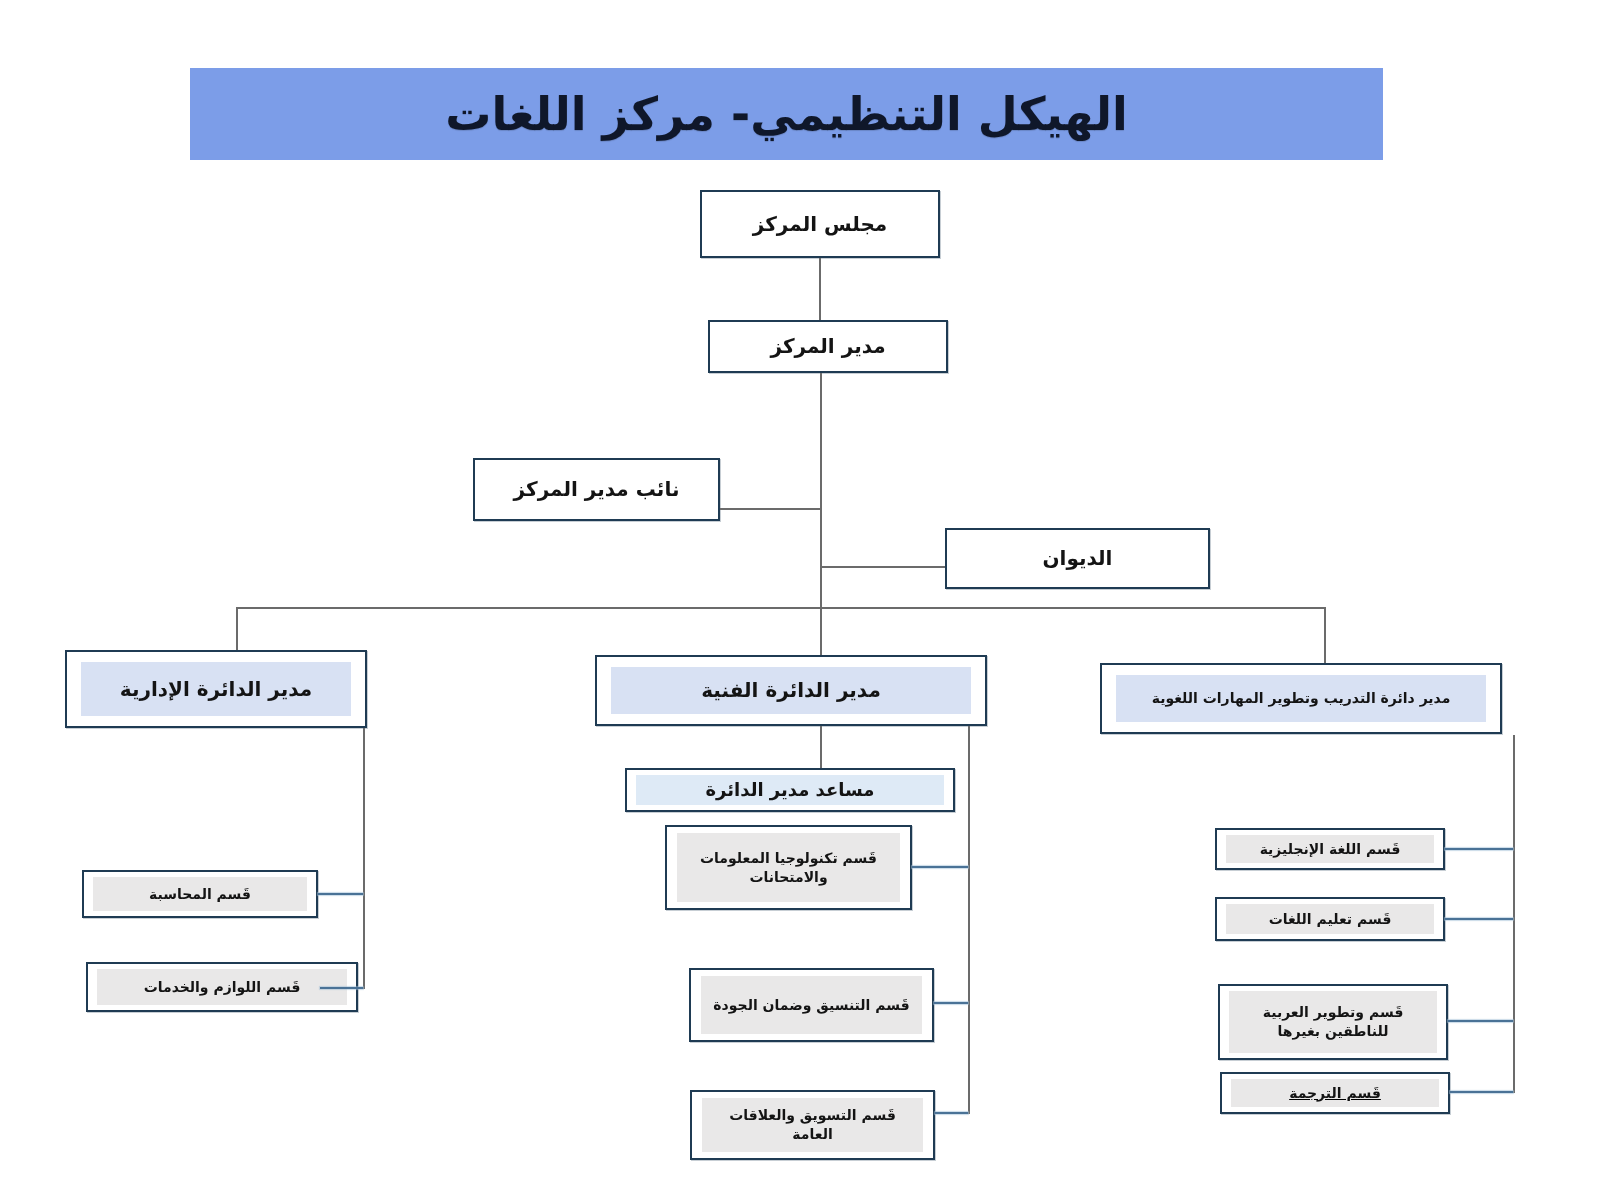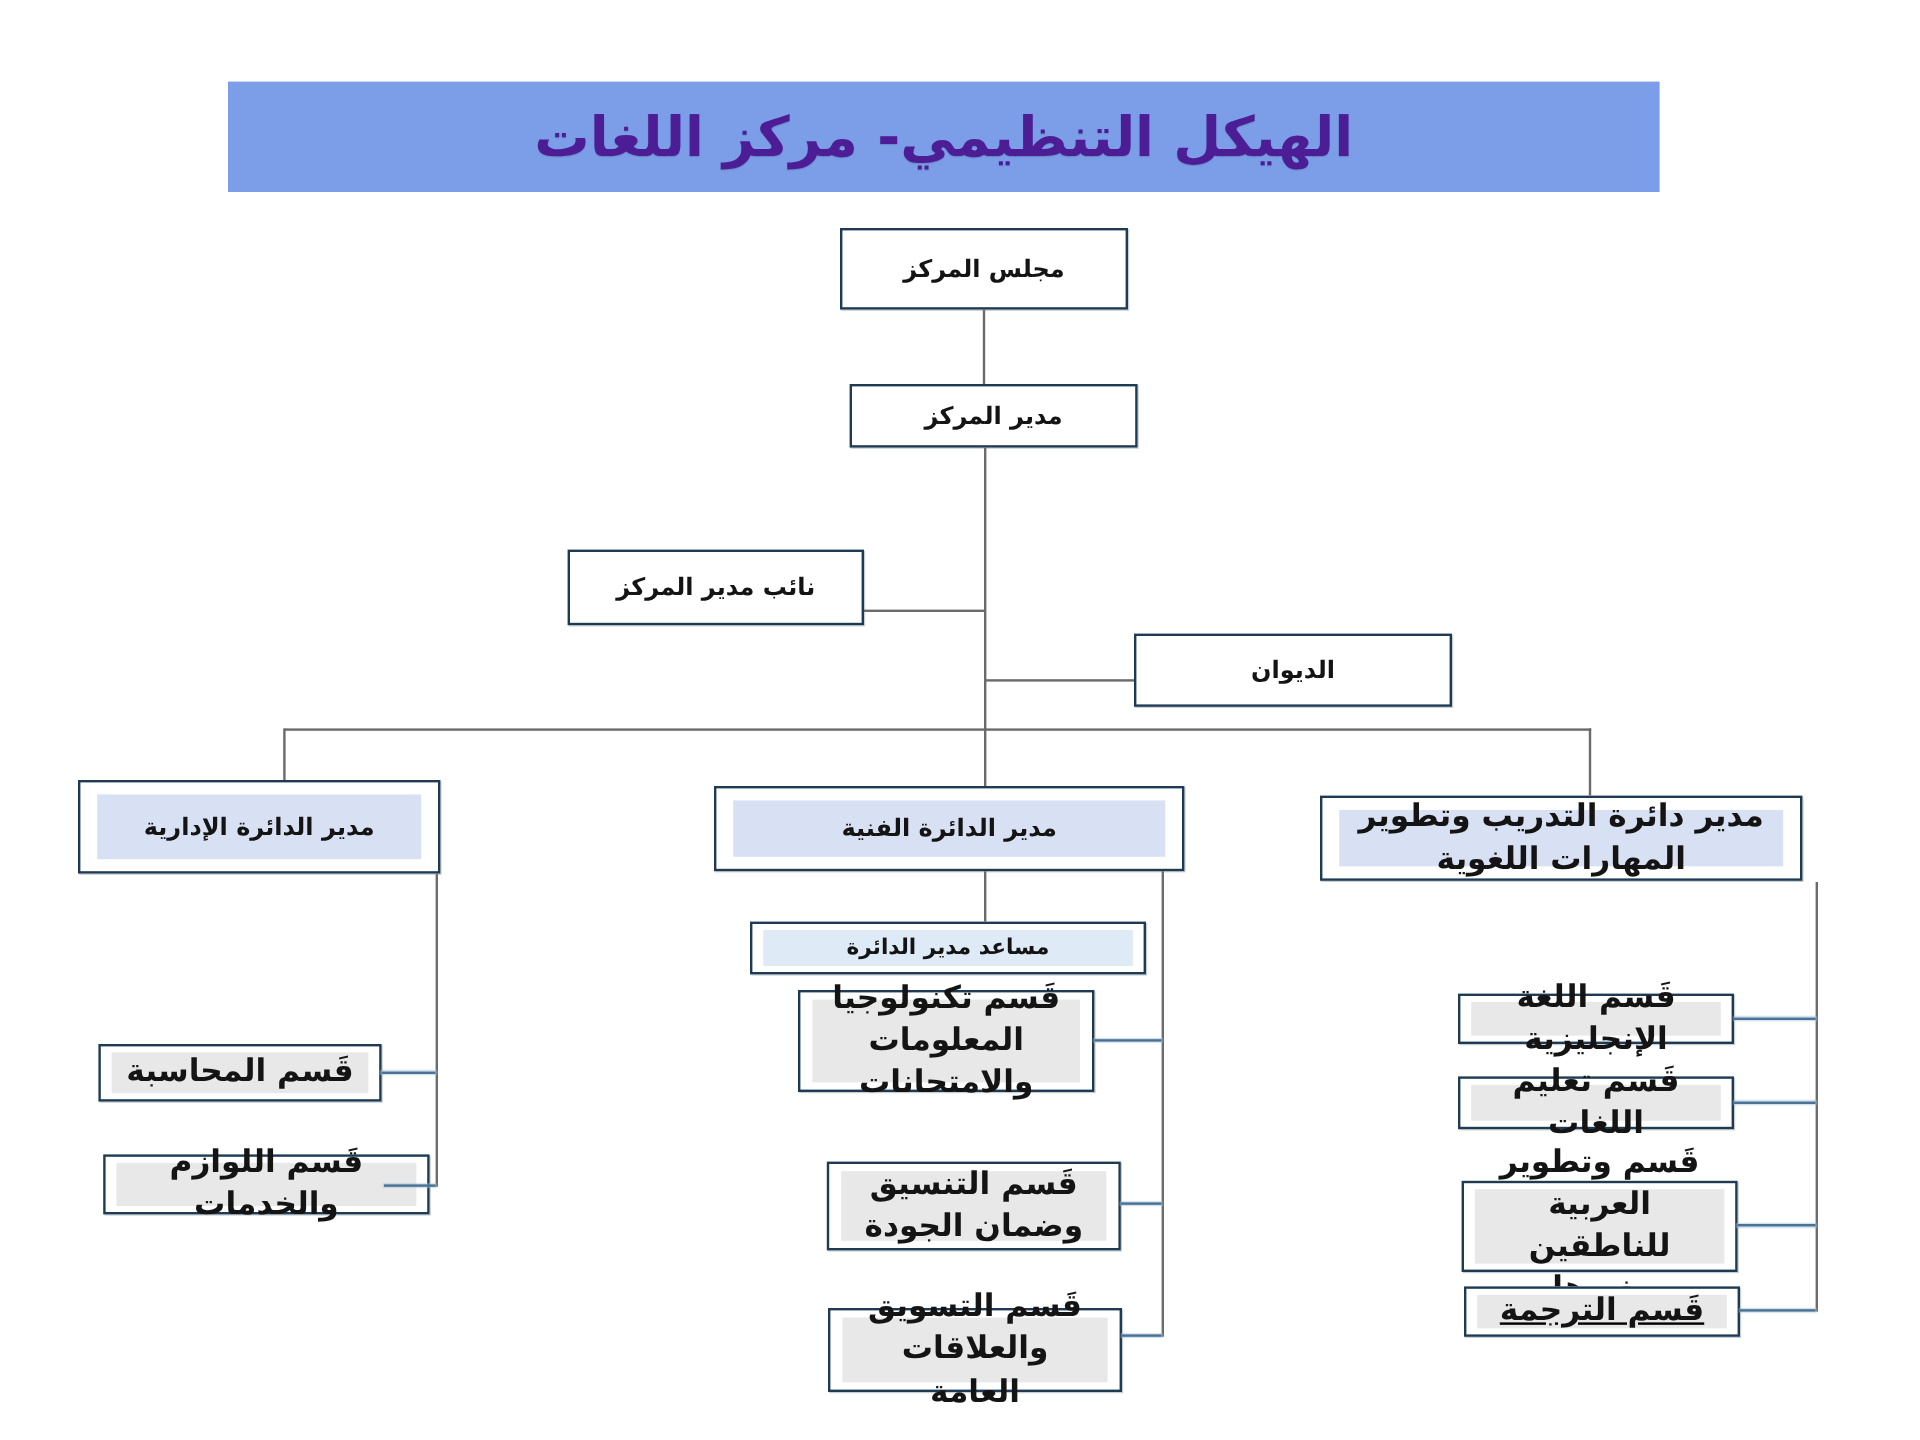--- a/index.html
+++ b/index.html
@@ -6,41 +6,41 @@
   #stage{
     position:relative;width:1600px;height:1200px;background:#ffffff;overflow:hidden;
     font-family:"DejaVu Sans","Liberation Sans",sans-serif;
   }
   
   .banner{
     position:absolute;left:190px;top:68px;width:1193px;height:92px;
     background:#7C9DE8;display:flex;align-items:center;justify-content:center;
   }
   .banner span{
-    color:#4c1d95;font-size:46px;font-weight:bold;direction:rtl;letter-spacing:1px;
+    color:#0f172a;font-size:46px;font-weight:bold;direction:rtl;letter-spacing:1px;
     text-shadow:0 1px 1px rgba(0,0,0,0.15);
   }
   
   .node{
     position:absolute;background:#ffffff;border:2.5px solid #1F3B53;
     box-sizing:border-box;display:flex;align-items:stretch;justify-content:center;
     box-shadow:1px 1px 0 rgba(31,59,83,0.25);
   }
   .node .lbl{
     flex:1;display:flex;align-items:center;justify-content:center;text-align:center;
     direction:rtl;font-weight:bold;color:#141414;font-size:20px;line-height:1.35;
     padding:2px 12px;box-sizing:border-box;
   }
   .node.pad{padding:10px 14px;}
   .node.pad-s{padding:6px 10px;justify-content:flex-end;}
   .node.pad-xs{padding:5px 9px;}
   .fill-lav{background:#D8E1F3;}
   .fill-blue{background:#DEEAF6;}
   .fill-gray{background:#E9E8E8;}
-  .fs19 .lbl{font-size:26px;}
+  .fs19 .lbl{font-size:14px;}
   .fs18 .lbl{font-size:18px;}
   .thin{border-width:2px;}
   
   .ln{position:absolute;background:#6B6B6B;}
   .ln.steel{background:#4A7296;box-shadow:0 0 1px 1px rgba(158,190,214,0.55);}
 </style>
 </head>
 <body>
 
 <div id="stage">

